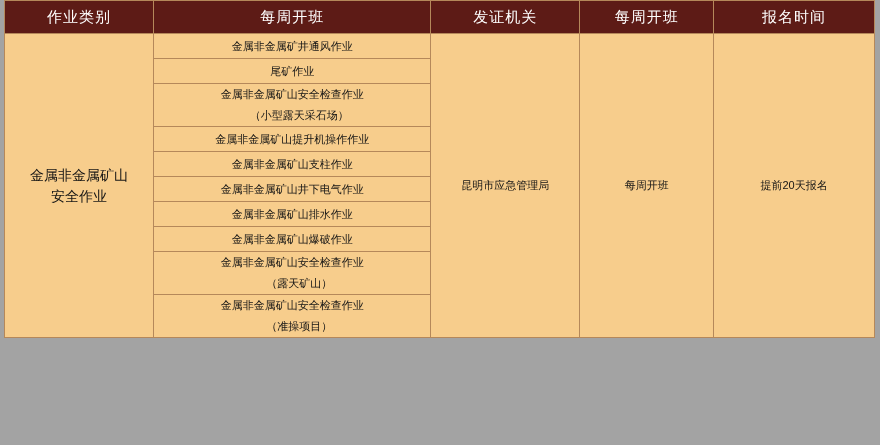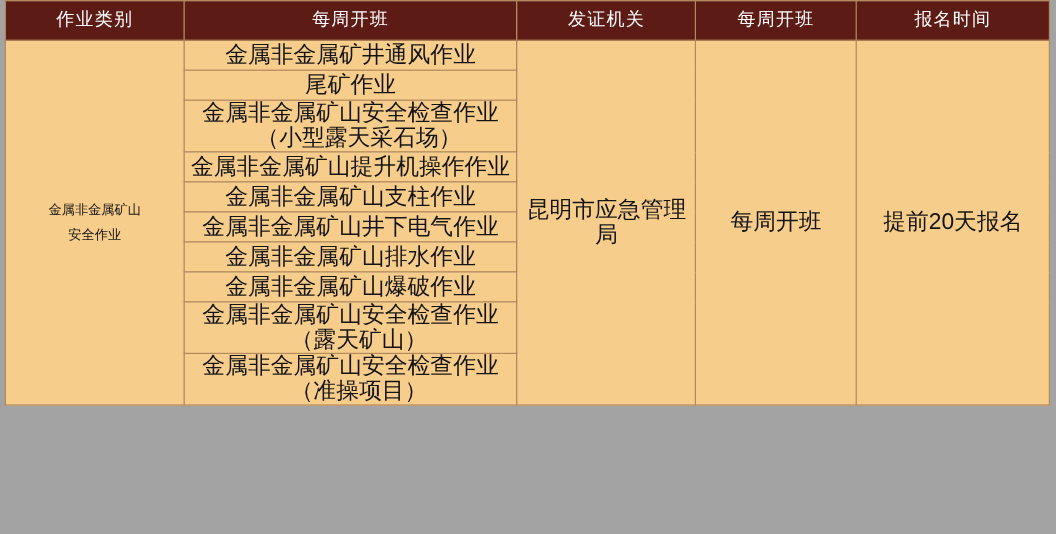--- a/index.html
+++ b/index.html
@@ -36,26 +36,26 @@
     font-size: 15px;
     font-weight: normal;
     height: 32px;
     line-height: 32px;
     border: 1px solid #5d1b16;
     letter-spacing: 1px;
   }
   tbody td {
     background: #f7cd8c;
     color: #141414;
-    font-size: 19px;
+    font-size: 11px;
     line-height: 21px;
   }
   td.category {
     width: 148px;
-    font-size: 11px;
+    font-size: 14px;
     padding: 0 6px;
     margin-top: 24px;
   }
   td.category .line {
     display: block;
   }
   td.item {
     width: 276px;
     text-align: left;
     padding: 8px 0 8px 42px;

